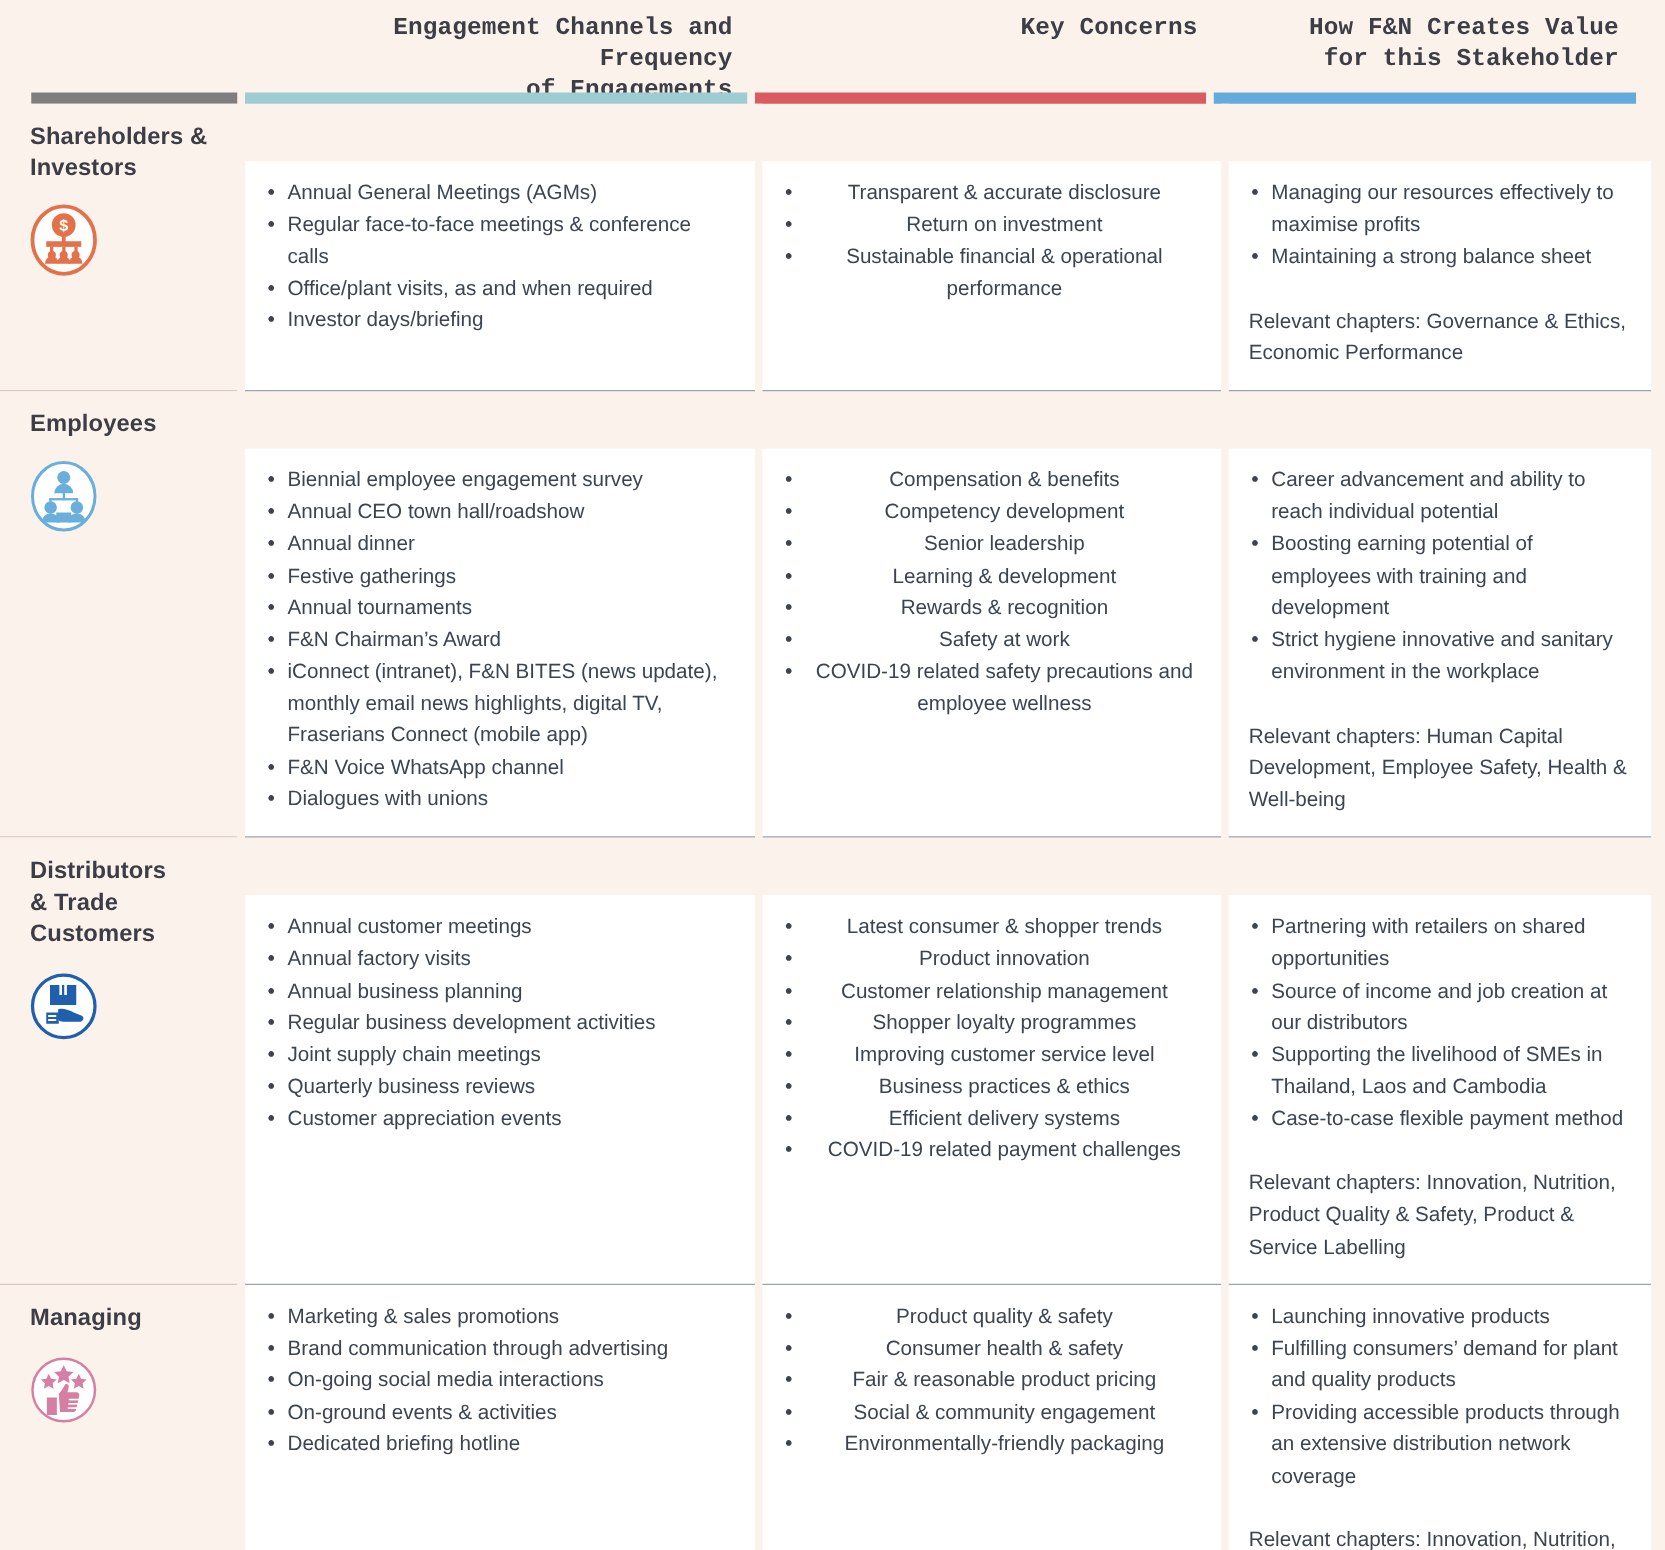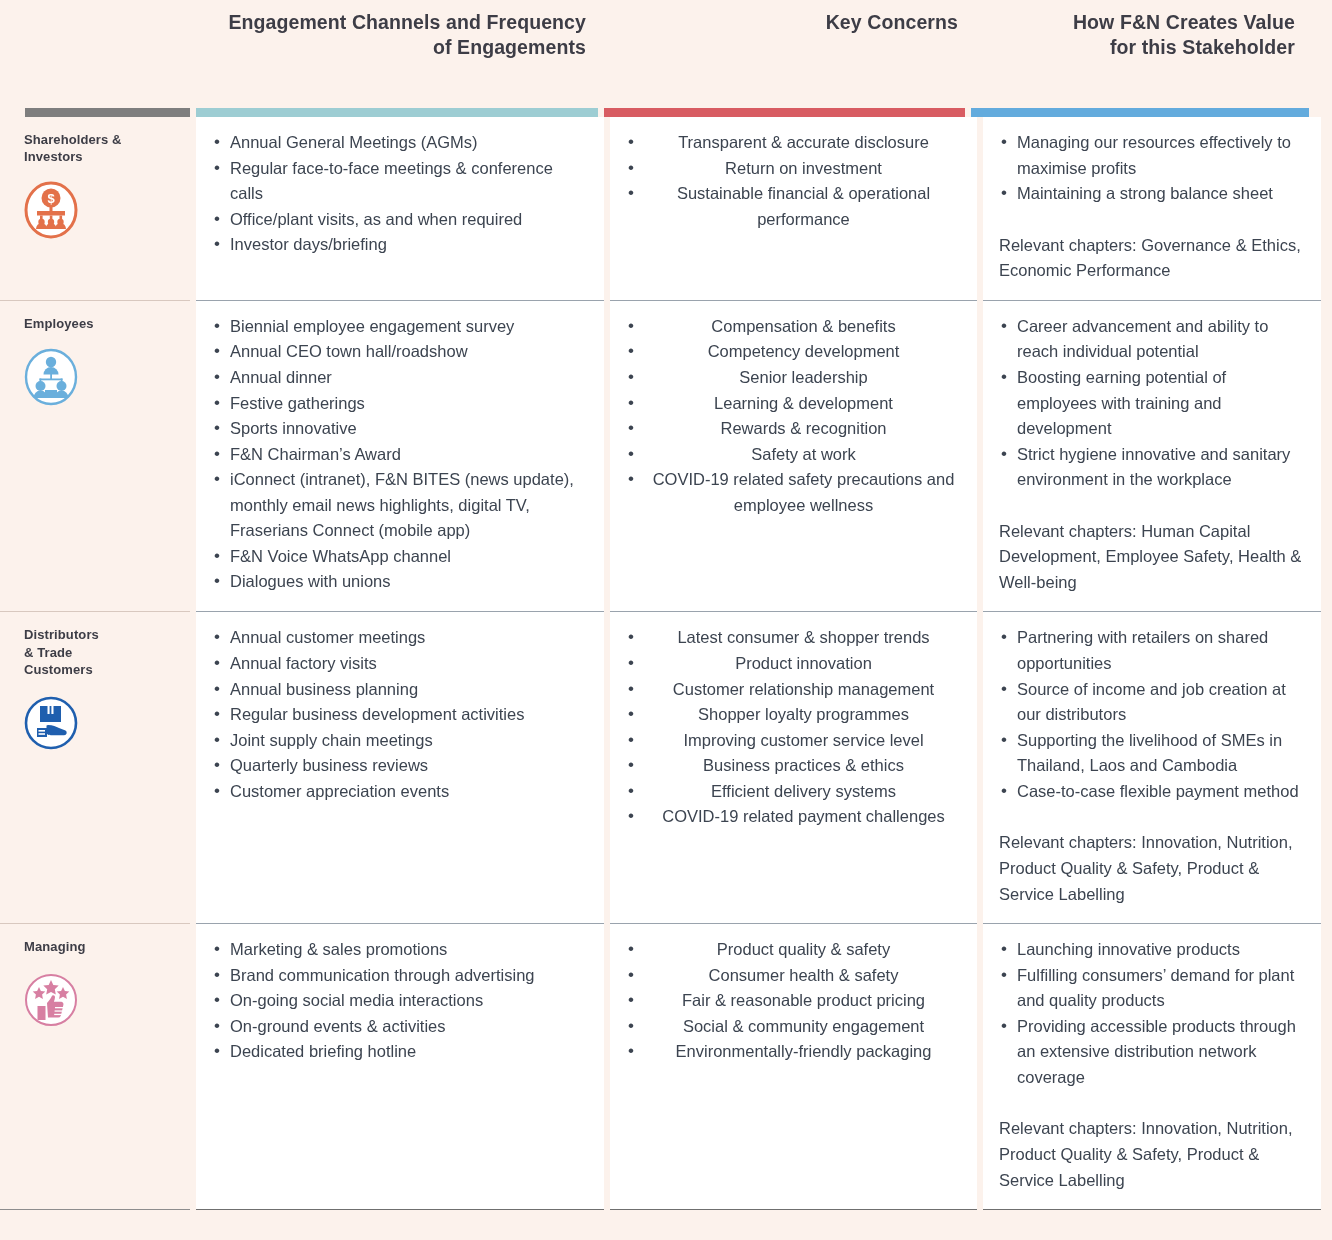--- a/index.html
+++ b/index.html
@@ -14,22 +14,23 @@
     position: relative;
     width: 1332px; height: 1240px;
     background: #fcf2ec;
     overflow: hidden;
   }
 
   
   .header-row {
     display: flex;
     width: 1332px;
-    height: 108px;
+    height: 74px;
     background: #fcf2ec;
+    font-family: Liberation Mono, monospace;
   }
   .hdr-spacer { width: 190px; flex: 0 0 190px; }
   .hdr-cell {
     padding: 10px 12px 0 10px;
     text-align: right;
     font-size: 19.5px;
     font-weight: bold;
     color: #3d3d46;
     line-height: 1.28;
     letter-spacing: 0.1px;
@@ -56,35 +57,35 @@
     align-items: stretch;
   }
   .cell-stake {
     width: 190px; flex: 0 0 190px;
     background: #fcf2ec;
     padding: 14px 14px 14px 24px;
     border-bottom: 1.6px solid #8d8d8d;
   }
   .cell-stake.inner-div { border-bottom: 1.2px solid #d8c8bf; }
   .stake-label {
-    font-size: 13px;
+    font-size: 19px;
     font-weight: bold;
     color: #3d3d46;
     line-height: 1.32;
     letter-spacing: 0.1px;
   }
   .icon-wrap { margin-top: 16px; }
   .gap-col { width: 6px; flex: 0 0 6px; background: #fcf2ec; }
 
   .cell-content {
     background: #ffffff;
     padding: 13px 14px 16px 12px;
     border-bottom: 1.6px solid #6f6f6f;
   }
-  .cell-content.inner-div { border-bottom: 1.2px solid #9aa3ad; }
+  .cell-content.inner-div { border-bottom: 1.2px solid #9aa3ad; margin-top: 46px; }
   .c-engagement { width: 408px; flex: 0 0 408px; }
   .c-concerns   { width: 367px; flex: 0 0 367px; text-align: center; }
   .c-value      { width: 338px; flex: 0 0 338px; }
   .tail-col { flex: 1 1 auto; background: #fcf2ec; }
 
   ul.bullets {
     list-style: none;
     margin: 0; padding: 0;
   }
   ul.bullets li {
@@ -221,21 +222,21 @@
           </svg>
         </div>
       </div>
       <div class="gap-col"></div>
       <div class="cell-content c-engagement inner-div">
         <ul class="bullets">
           <li>Biennial employee engagement survey</li>
           <li>Annual CEO town hall/roadshow</li>
           <li>Annual dinner</li>
           <li>Festive gatherings</li>
-          <li>Sports innovative</li>
+          <li>Annual tournaments</li>
           <li>F&amp;N Chairman’s Award</li>
           <li>iConnect (intranet), F&amp;N BITES (news update), monthly email news highlights, digital TV, Fraserians Connect (mobile app)</li>
           <li>F&amp;N Voice WhatsApp channel</li>
           <li>Dialogues with unions</li>
         </ul>
       </div>
       <div class="gap-col"></div>
       <div class="cell-content c-concerns inner-div">
         <ul class="bullets">
           <li>Compensation &amp; benefits</li>

